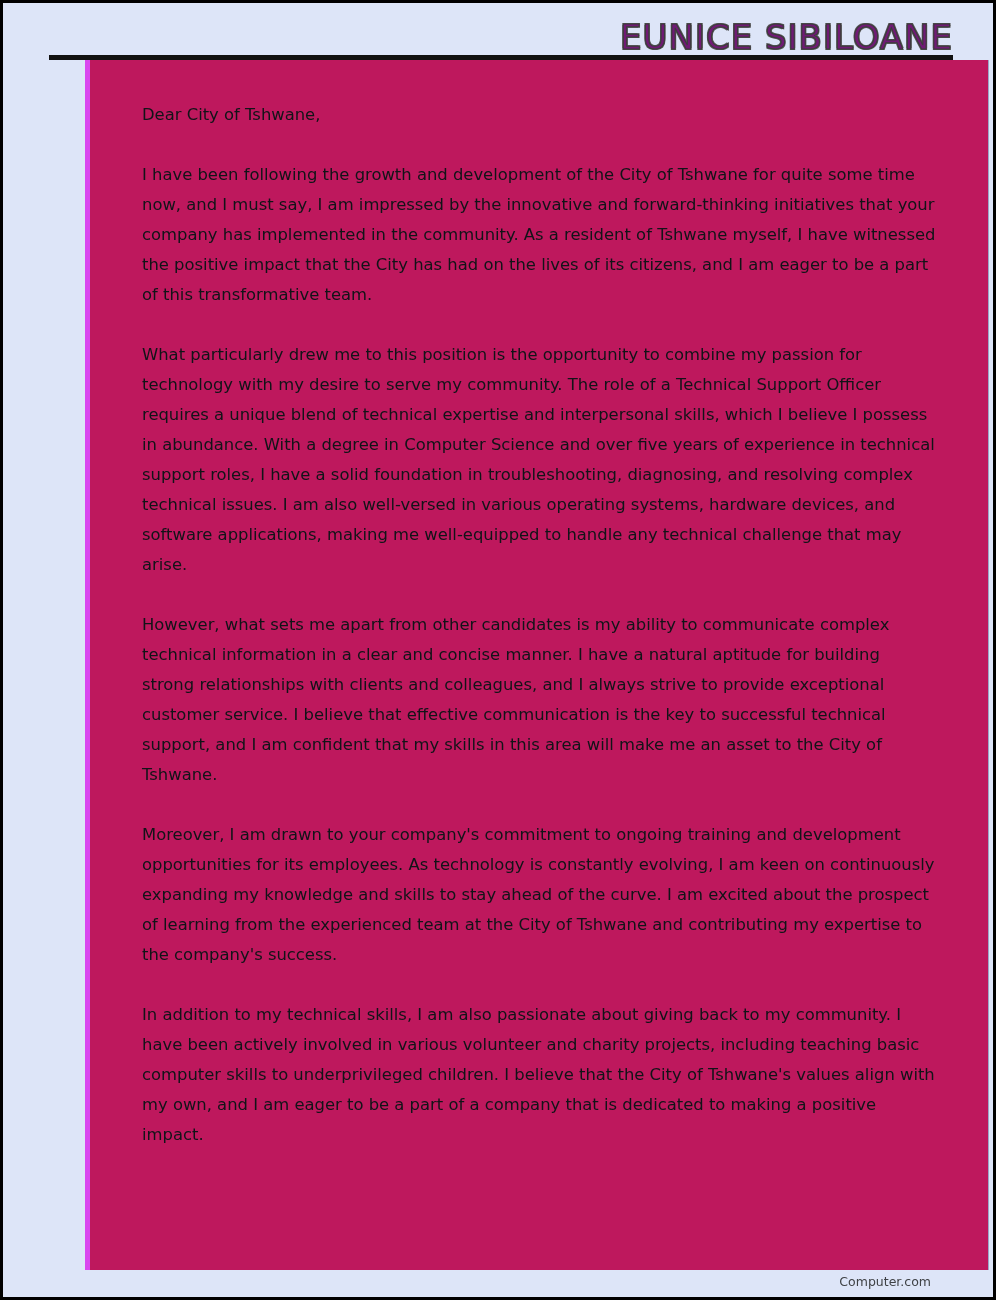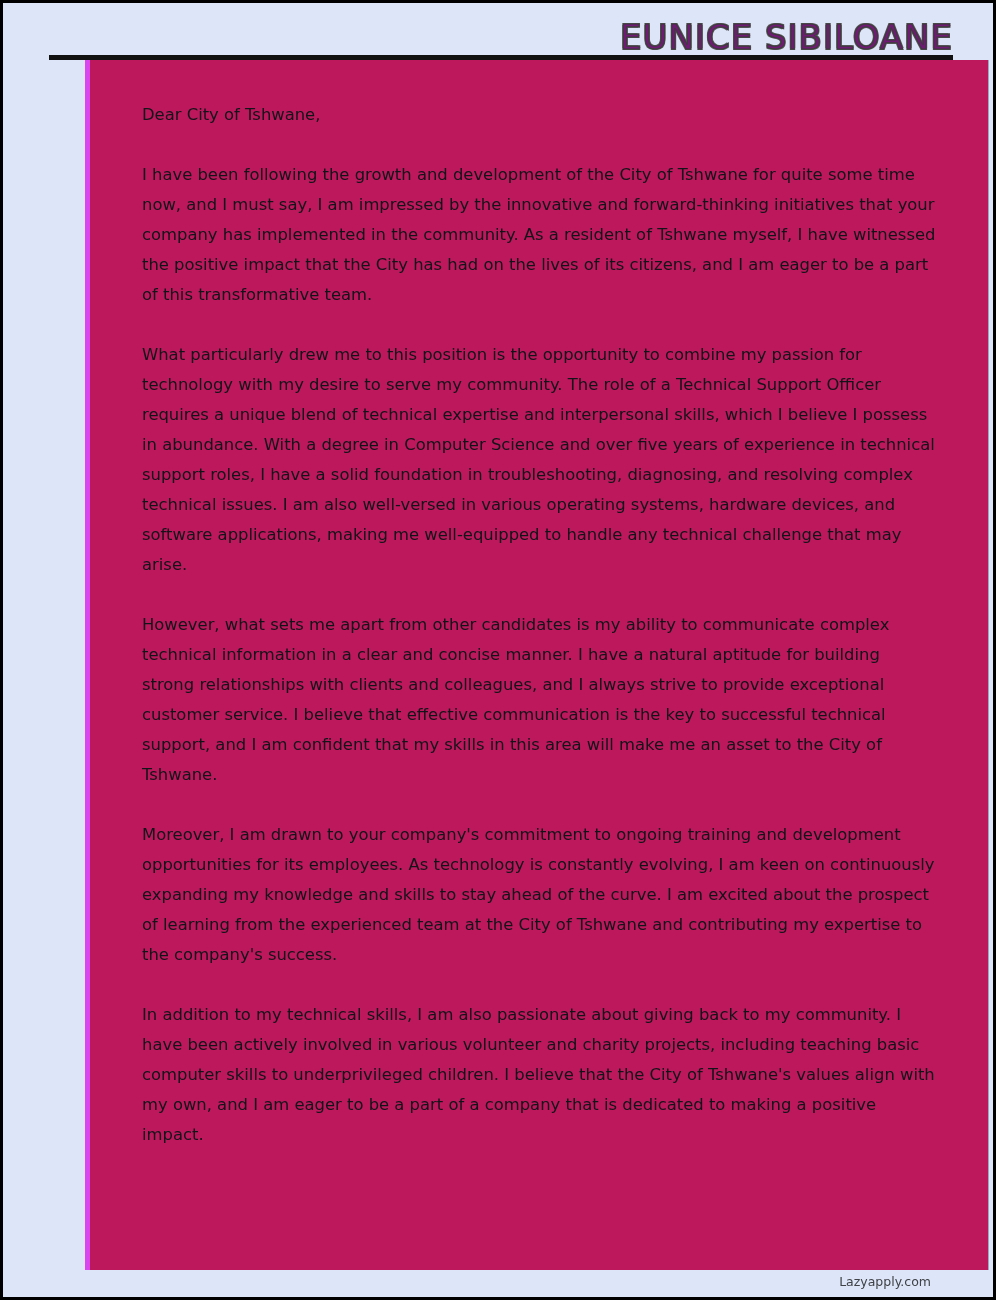--- a/index.html
+++ b/index.html
@@ -103,15 +103,15 @@
     <div class="letter-body">
       <p>Dear City of Tshwane,</p>
       <p>I have been following the growth and development of the City of Tshwane for quite some time now, and I must say, I am impressed by the innovative and forward-thinking initiatives that your company has implemented in the community. As a resident of Tshwane myself, I have witnessed the positive impact that the City has had on the lives of its citizens, and I am eager to be a part of this transformative team.</p>
       <p>What particularly drew me to this position is the opportunity to combine my passion for technology with my desire to serve my community. The role of a Technical Support Officer requires a unique blend of technical expertise and interpersonal skills, which I believe I possess in abundance. With a degree in Computer Science and over five years of experience in technical support roles, I have a solid foundation in troubleshooting, diagnosing, and resolving complex technical issues. I am also well-versed in various operating systems, hardware devices, and software applications, making me well-equipped to handle any technical challenge that may arise.</p>
       <p>However, what sets me apart from other candidates is my ability to communicate complex technical information in a clear and concise manner. I have a natural aptitude for building strong relationships with clients and colleagues, and I always strive to provide exceptional customer service. I believe that effective communication is the key to successful technical support, and I am confident that my skills in this area will make me an asset to the City of Tshwane.</p>
       <p>Moreover, I am drawn to your company's commitment to ongoing training and development opportunities for its employees. As technology is constantly evolving, I am keen on continuously expanding my knowledge and skills to stay ahead of the curve. I am excited about the prospect of learning from the experienced team at the City of Tshwane and contributing my expertise to the company's success.</p>
       <p>In addition to my technical skills, I am also passionate about giving back to my community. I have been actively involved in various volunteer and charity projects, including teaching basic computer skills to underprivileged children. I believe that the City of Tshwane's values align with my own, and I am eager to be a part of a company that is dedicated to making a positive impact.</p>
     </div>
   </div>
 
-  <div class="footer-brand">Lazyapply.com</div>
+  <div class="footer-brand">Computer.com</div>
 
 </div>
 
 </body></html>

